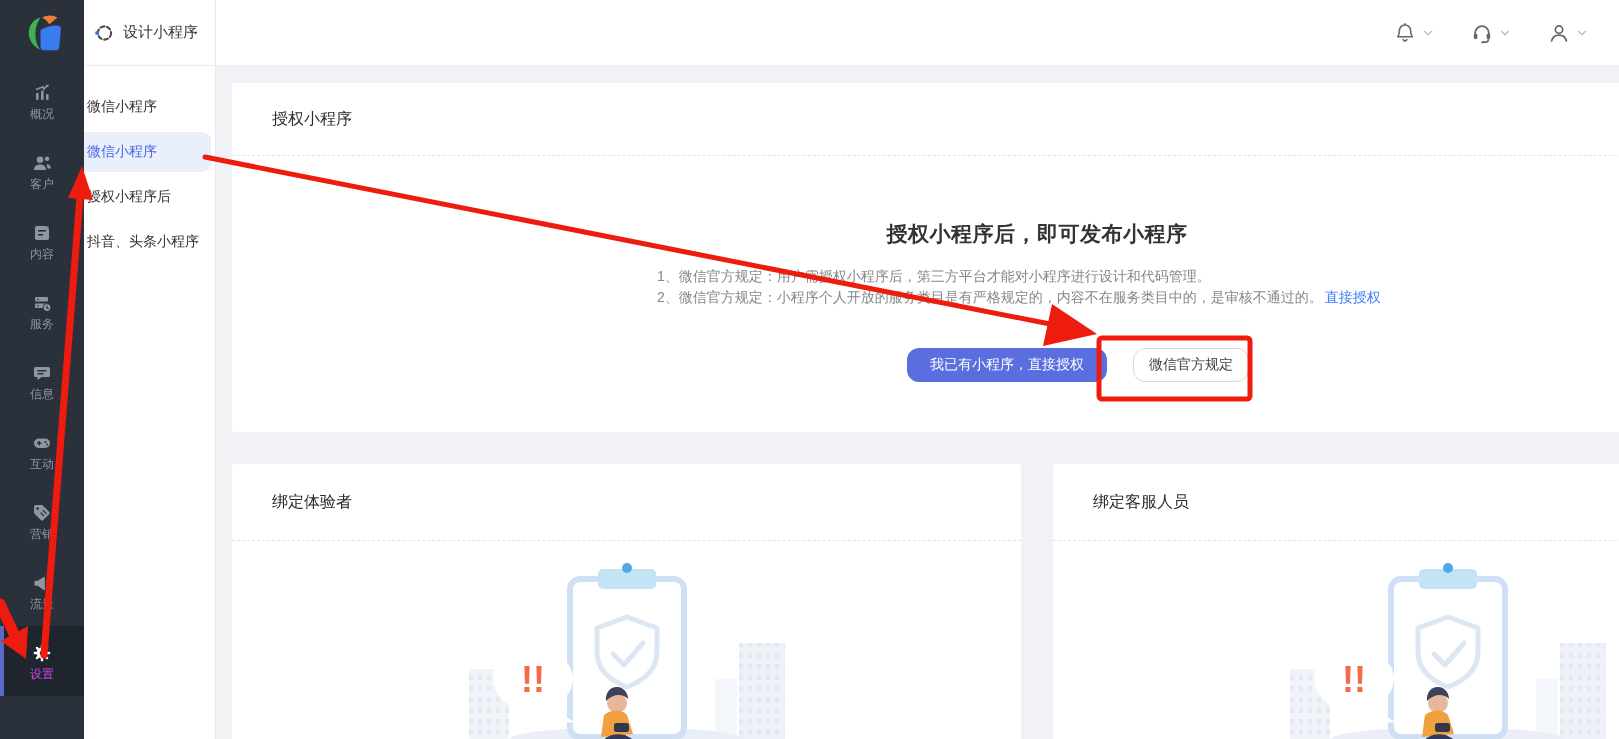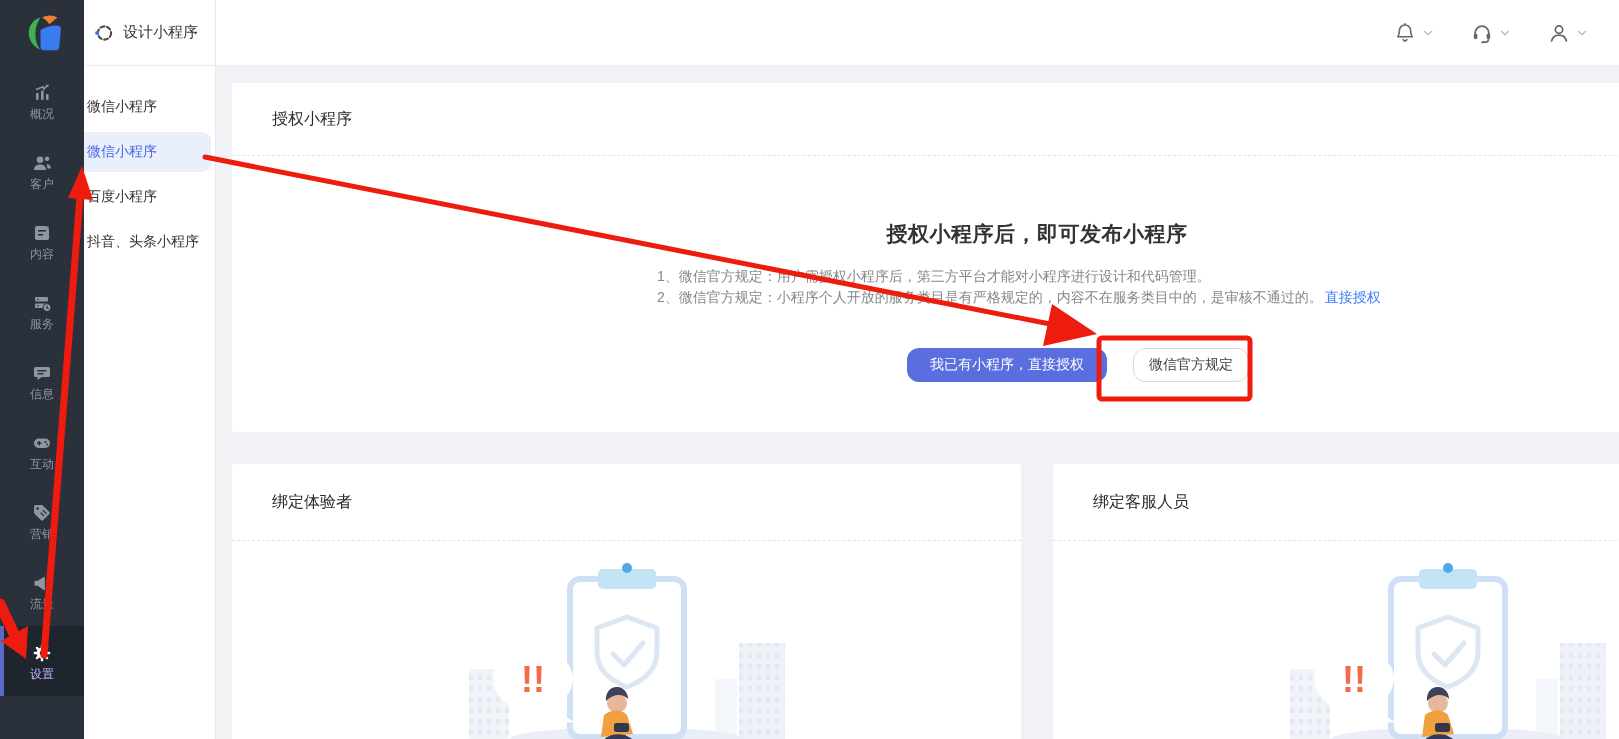--- a/index.html
+++ b/index.html
@@ -9,21 +9,21 @@
   }
   *{margin:0;padding:0;box-sizing:border-box;}
   html,body{width:1619px;height:739px;overflow:hidden;}
   body{font-family:"Liberation Sans","DejaVu Sans",sans-serif;background:var(--page-bg);position:relative;color:#333;}
 
   
   .rail{position:absolute;left:0;top:0;width:84px;height:739px;background:var(--sidebar-bg);z-index:5;}
   .logo{height:66px;display:flex;align-items:center;justify-content:center;}
   .rail-item{height:70px;display:flex;flex-direction:column;align-items:center;justify-content:center;gap:5px;color:#9096a0;cursor:pointer;position:relative;}
   .rail-item .rlabel{font-size:12px;line-height:12px;}
-  .rail-item.active{background:var(--sidebar-active-bg);color:#c4b5fd;}
+  .rail-item.active{background:var(--sidebar-active-bg);color:#d946ef;}
   .rail-item.active::before{content:"";position:absolute;left:0;top:0;bottom:0;width:4px;background:var(--sidebar-active-border);}
   .ricon{width:20px;height:20px;display:block;}
   .ricon svg{display:block;}
 
   
   .subnav{position:absolute;left:65px;top:0;width:151px;height:739px;background:#fff;border-right:1px solid #e9e9e9;z-index:4;}
   .subnav-head{height:66px;border-bottom:1px solid #ececec;display:flex;align-items:center;gap:9px;padding-left:29px;}
   .subnav-title{font-size:15px;font-weight:500;color:#333;}
   .subnav-list{margin-top:21px;}
   .subnav-item{height:40px;margin-bottom:5px;display:flex;align-items:center;padding-left:22px;font-size:14px;color:#333;cursor:pointer;}
@@ -226,21 +226,21 @@
   <div class="subnav-head">
     <svg width="20" height="20" viewBox="0 0 20 20">
       <circle cx="10.5" cy="10" r="6.6" fill="none" stroke="#4a4a4a" stroke-width="2.1" stroke-dasharray="4 2.7" stroke-linecap="round"></circle>
       <circle cx="3.2" cy="10" r="2.1" fill="#3e6ef7"></circle>
     </svg>
     <span class="subnav-title">设计小程序</span>
   </div>
   <div class="subnav-list">
     <div class="subnav-item">微信小程序</div>
     <div class="subnav-item active">微信小程序</div>
-    <div class="subnav-item">百度小程序</div>
+    <div class="subnav-item">授权小程序后</div>
     <div class="subnav-item">抖音、头条小程序</div>
   </div>
 </nav>
 
 <header class="topbar">
   <div class="tb-action">
     <svg width="22" height="22" viewBox="0 0 22 22">
       <path d="M11 3a5.6 5.6 0 0 1 5.6 5.6c0 3.6.8 5.2 1.7 6.2H3.7c.9-1 1.7-2.6 1.7-6.2A5.6 5.6 0 0 1 11 3z" fill="none" stroke="#666" stroke-width="1.6" stroke-linejoin="round"></path>
       <path d="M9.1 17.6a2 2 0 0 0 3.8 0" fill="none" stroke="#666" stroke-width="1.6" stroke-linecap="round"></path>
       <path d="M11 2.9v-1" stroke="#666" stroke-width="1.6" stroke-linecap="round"></path>

